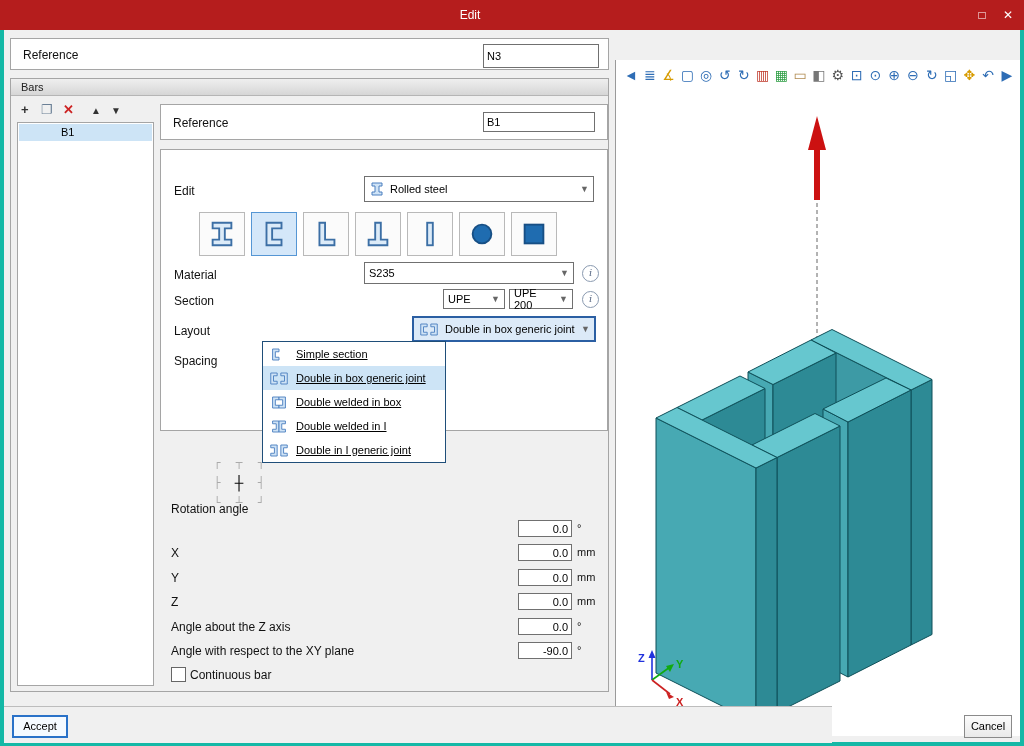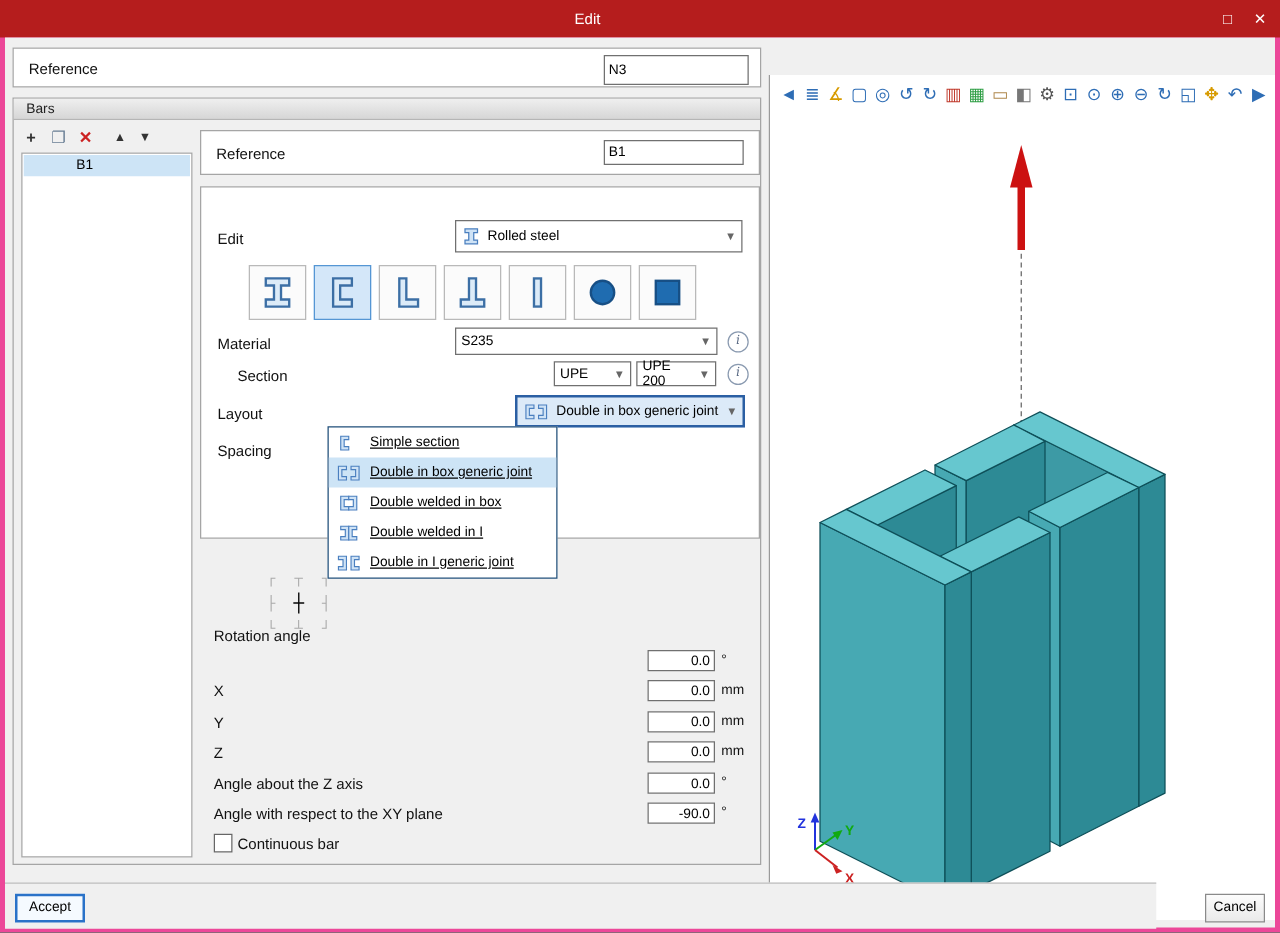--- a/index.html
+++ b/index.html
@@ -1,16 +1,16 @@
 <!DOCTYPE html>
 <html><head>
 <meta charset="utf-8">
 <style>
   html,body{margin:0;padding:0;background:#444;}
-  .win{position:relative;width:1024px;height:746px;background:#ec4899;font-family:"Liberation Sans",sans-serif;overflow:hidden;}
+  .win{position:relative;width:1024px;height:746px;background:#14b8a6;font-family:"Liberation Sans",sans-serif;overflow:hidden;}
   .content{position:absolute;left:4px;top:30px;width:1016px;height:712px;background:#f0f0f0;}
   .titlebar{position:absolute;left:0;top:0;width:1024px;height:30px;background:#b51d1d;}
   .title{position:absolute;left:0;top:8px;width:940px;text-align:center;color:#fff;font-size:12px;}
   .capbtn{position:absolute;top:5px;width:20px;height:20px;color:#fff;font-size:12px;text-align:center;line-height:20px;cursor:pointer;}
   .lbl{position:absolute;font-size:12px;color:#111;white-space:nowrap;}
   .unit{position:absolute;font-size:11px;color:#111;}
   .inp{position:absolute;border:1px solid #707070;background:#fff;font-family:"Liberation Sans",sans-serif;font-size:11px;padding:0 3px;box-sizing:border-box;}
   .num{text-align:right;}
   .gbox{position:absolute;border:1px solid #a5a5a5;background:#fff;}
   .ghead{position:absolute;left:0;top:0;right:0;height:17px;background:linear-gradient(#efefef,#d6d6d6);border-bottom:1px solid #b5b5b5;font-size:11px;color:#222;line-height:17px;padding-left:10px;box-sizing:border-box;}
@@ -27,21 +27,21 @@
   .listitem.sel{background:#cde4f6;}
   .btn{position:absolute;font-size:11px;text-align:center;background:linear-gradient(#fcfcfc,#eaeaea);border:1px solid #8a8a8a;cursor:pointer;box-sizing:border-box;}
   .btn.primary{border:2px solid #2a72c8;background:#f5faff;}
   .infoicon{position:absolute;width:15px;height:15px;border:1px solid #8a9ab0;border-radius:50%;color:#5a6a85;font-family:"DejaVu Serif",serif;font-style:italic;font-size:10px;text-align:center;line-height:14px;cursor:pointer;}
   .anchorgrid{position:absolute;left:344px;top:452px;display:grid;grid-template-columns:repeat(3,22px);grid-template-rows:repeat(3,20px);font-family:"DejaVu Sans Mono",monospace;font-size:11px;color:#aaa;text-align:center;line-height:20px;}
   .anchorgrid .c{cursor:pointer;}
   .anchorgrid .center{color:#000;font-size:14px;font-weight:bold;}
   .viewport{position:absolute;left:611px;top:30px;width:405px;height:676px;background:#fff;border-left:1px solid #9a9a9a;box-sizing:border-box;}
   .vptoolbar{position:absolute;left:6px;top:3px;width:394px;height:24px;display:flex;justify-content:space-between;align-items:center;}
   .vpi{width:18px;height:20px;font-size:14px;text-align:center;line-height:20px;cursor:pointer;}
-  .footer{position:absolute;left:0px;top:676px;width:921px;height:36px;background:#f0f0f0;border-top:1px solid #bdbdbd;text-decoration:underline;}
+  .footer{position:absolute;left:0px;top:676px;width:828px;height:36px;background:#f0f0f0;border-top:1px solid #bdbdbd;text-decoration:underline;}
   .chk{position:absolute;width:13px;height:13px;border:1px solid #666;background:#fff;cursor:pointer;}
   svg{display:block;}
 </style>
 </head>
 <body>
 
 <div class="win">
 
   <div class="titlebar">
     <div class="title">Edit</div>
@@ -137,21 +137,21 @@
             </span>
         </div>
 
         <span class="lbl" style="left:13px;top:118px;">Material</span>
         <div class="combo" style="left:203px;top:112px;width:210px;height:22px;">
           <span>S235</span>
           <span class="chev">▼</span>
         </div>
         <div class="infoicon" style="left:421px;top:115px;">i</div>
 
-        <span class="lbl" style="left:13px;top:144px;margin-left:16px;">Section</span>
+        <span class="lbl" style="left:13px;top:144px;">Section</span>
         <div class="combo" style="left:282px;top:139px;width:62px;height:20px;">
           <span>UPE</span>
           <span class="chev">▼</span>
         </div>
         <div class="combo" style="left:348px;top:139px;width:64px;height:20px;">
           <span>UPE 200</span>
           <span class="chev">▼</span>
         </div>
         <div class="infoicon" style="left:421px;top:141px;">i</div>
 

